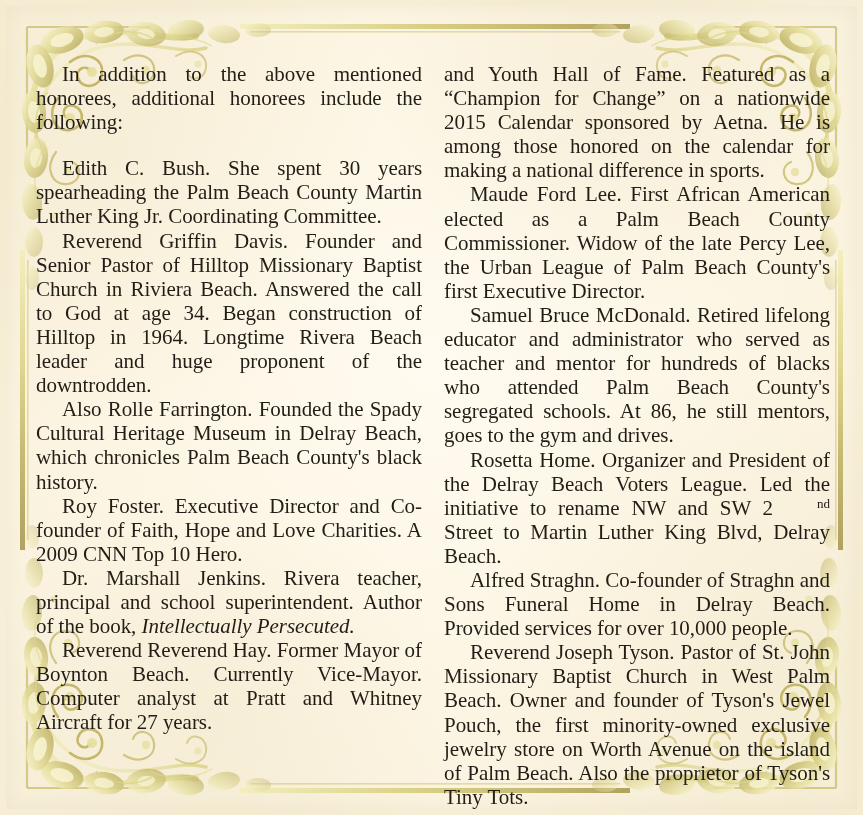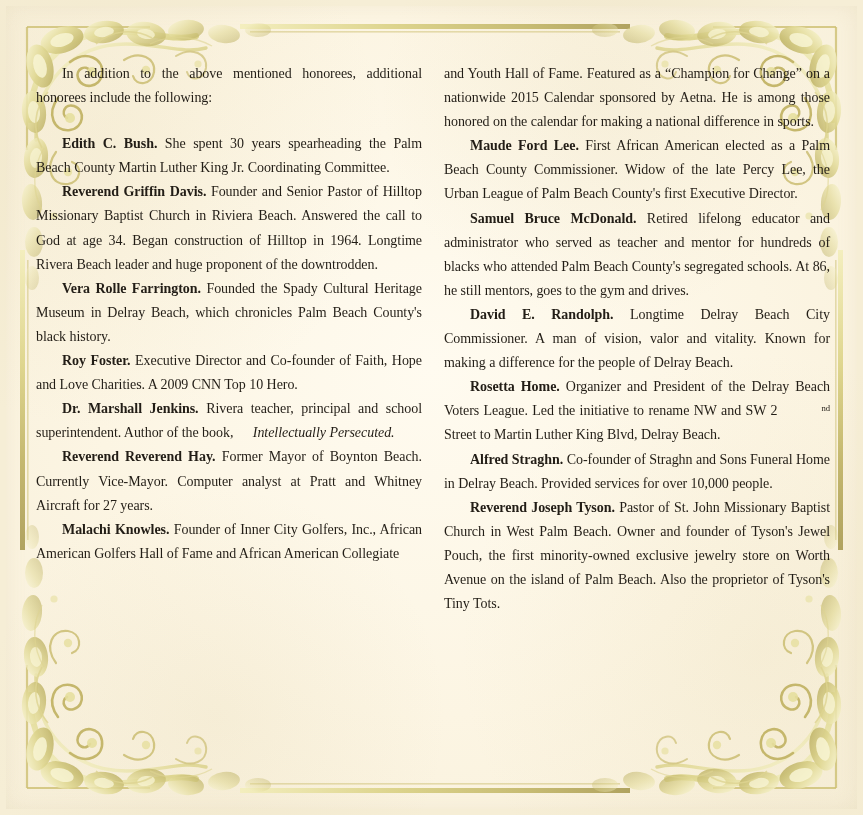--- a/index.html
+++ b/index.html
@@ -63,44 +63,43 @@
     left: 36px;
     top: 62px;
     width: 795px;
     height: 720px;
     z-index: 4;
     display: flex;
     gap: 22px;
   }
   .column {
     width: 386px;
-    font-size: 14px;
+    font-size: 21px;
     line-height: 24.1px;
     color: #221d16;
     text-align: justify;
     text-justify: inter-word;
     hyphens: manual;
     letter-spacing: -0.05px;
   }
   .column p {
     margin: 0;
     text-indent: 26px;
   }
   .column p.noindent {
     text-indent: 0;
   }
   .column p.gap-after {
     margin-bottom: 22px;
   }
   .nm {
-    font-weight: bold;
+    font-weight: normal;
   }
   .bookttl {
     font-style: italic;
-    margin-left: 16px;
   }
   sup {
     font-size: 0.62em;
     vertical-align: 0.52em;
     line-height: 0;
     margin-left: 44px;
   }
 </style>
 </head>
 <body>
@@ -210,41 +209,39 @@
 
     <div class="column">
 
       <p class="gap-after"><span>In addition to the above mentioned honorees, additional honorees include the following:</span></p>
 
       <p><span class="nm">Edith C. Bush.</span><span> She spent 30 years spearheading the Palm Beach County Martin Luther King Jr. Coordinating Committee.</span></p>
 
 
       <p><span class="nm">Reverend Griffin Davis.</span><span> Founder and Senior Pastor of Hilltop Missionary Baptist Church in Riviera Beach. Answered the call to God at age 34. Began construction of Hilltop in 1964. Longtime Rivera Beach leader and huge proponent of the downtrodden.</span></p>
 
-      <p><span class="nm">Vera Rolle Farrington.</span><span> Founded the Spady Cultural Heritage Museum in Delray Beach, which chronicles Palm Beach County's black history.</span></p>
+      <p><span class="nm">Also Rolle Farrington.</span><span> Founded the Spady Cultural Heritage Museum in Delray Beach, which chronicles Palm Beach County's black history.</span></p>
 
       <p><span class="nm">Roy Foster.</span><span> Executive Director and Co-founder of Faith, Hope and Love Charities. A 2009 CNN Top 10 Hero.</span></p>
 
       <p><span class="nm">Dr. Marshall Jenkins.</span><span> Rivera teacher, principal and school superintendent. Author of the book, </span><span class="bookttl">Intellectually Persecuted.</span></p>
 
       <p><span class="nm">Reverend Reverend Hay.</span><span> Former Mayor of Boynton Beach. Currently Vice-Mayor. Computer analyst at Pratt and Whitney Aircraft for 27 years.</span></p>
 
-      <p><span class="nm">Malachi Knowles.</span><span> Founder of Inner City Golfers, Inc., African American Golfers Hall of Fame and African American Collegiate</span></p>
 
     </div>
 
     <div class="column">
 
       <p class="noindent"><span>and Youth Hall of Fame. Featured as a “Champion for Change” on a nationwide 2015 Calendar sponsored by Aetna. He is among those honored on the calendar for making a national difference in sports.</span></p>
 
       <p><span class="nm">Maude Ford Lee.</span><span> First African American elected as a Palm Beach County Commissioner. Widow of the late Percy Lee, the Urban League of Palm Beach County's first Executive Director.</span></p>
 
       <p><span class="nm">Samuel Bruce McDonald.</span><span> Retired lifelong educator and administrator who served as teacher and mentor for hundreds of blacks who attended Palm Beach County's segregated schools. At 86, he still mentors, goes to the gym and drives.</span></p>
 
-      <p><span class="nm">David E. Randolph.</span><span> Longtime Delray Beach City Commissioner. A man of vision, valor and vitality. Known for making a difference for the people of Delray Beach.</span></p>
 
       <p><span class="nm">Rosetta Home.</span><span> Organizer and President of the Delray Beach Voters League. Led the initiative to rename NW and SW 2</span><sup>nd</sup><span> Street to Martin Luther King Blvd, Delray Beach.</span></p>
 
       <p><span class="nm">Alfred Straghn.</span><span> Co-founder of Straghn and Sons Funeral Home in Delray Beach. Provided services for over 10,000 people.</span></p>
 
       <p><span class="nm">Reverend Joseph Tyson.</span><span> Pastor of St. John Missionary Baptist Church in West Palm Beach. Owner and founder of Tyson's Jewel Pouch, the first minority-owned exclusive jewelry store on Worth Avenue on the island of Palm Beach. Also the proprietor of Tyson's Tiny Tots.</span></p>
 
     </div>
   </div>
 </div>

